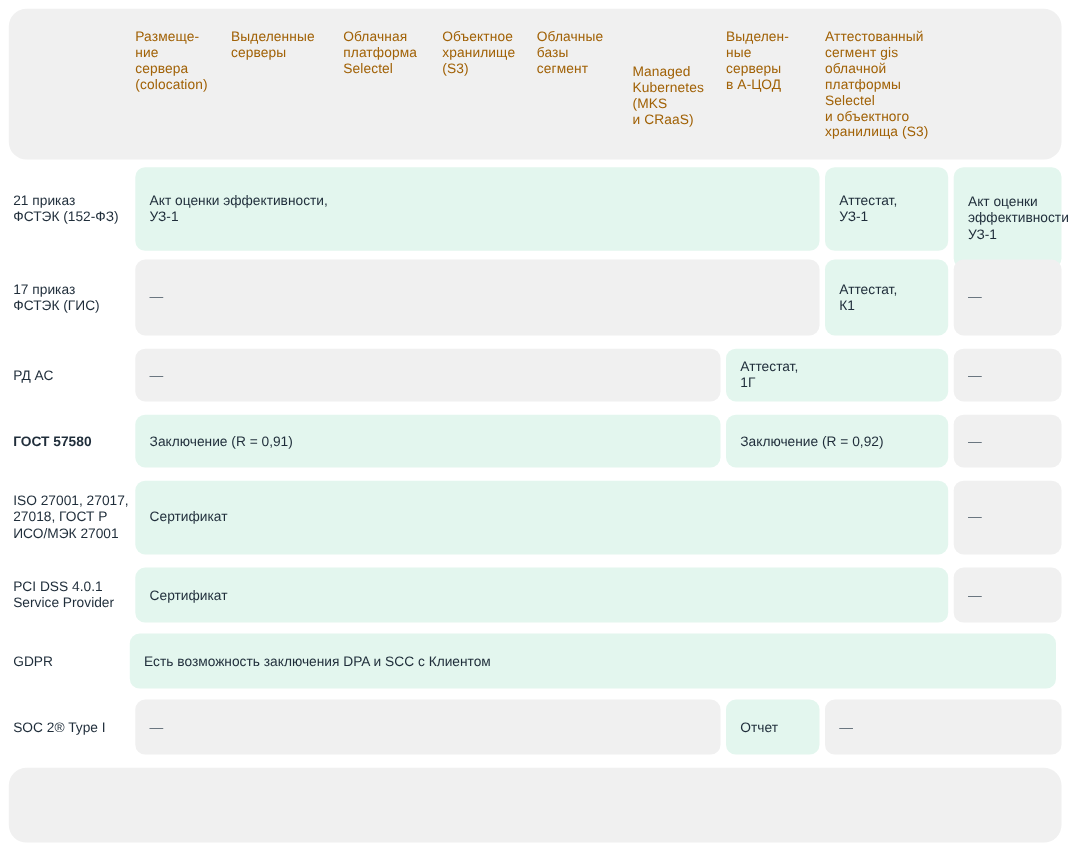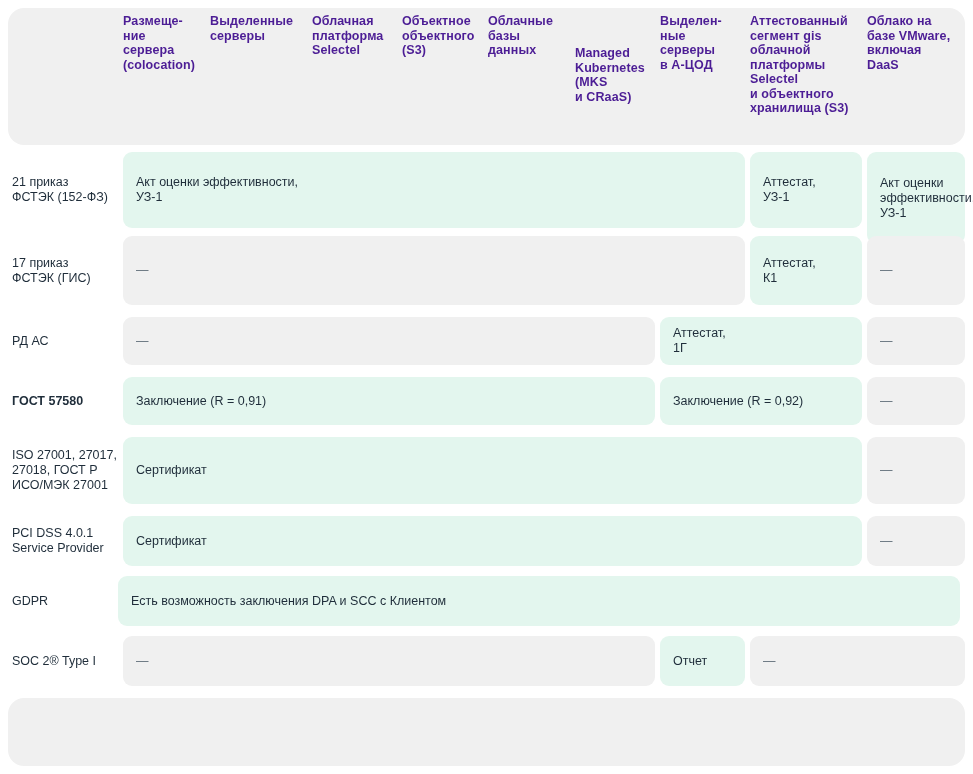--- a/index.html
+++ b/index.html
@@ -23,25 +23,25 @@
     background:#f0f0f0;
     border-radius:16px;
   }
   .header-cells{
     position:absolute;
     left:0;top:0;width:973px;height:145px;
     display:block;
   }
   .col-head{
     position:absolute;
-    top:14px;
+    top:26px;
     font-size:12.5px;
-    font-weight:bold;
+    font-weight:normal;
     line-height:14.5px;
-    color:#4c1d95;
+    color:#a16207;
     letter-spacing:.1px;
     white-space:pre-line;
   }
 
   
   .row{
     position:absolute;
     left:0;width:973px;
   }
   .row-label{
@@ -87,44 +87,40 @@
       <div class="col-head" style="left: 123px; width: 78px;">Размеще-
 ние
 сервера
 (colocation)</div>
       <div class="col-head" style="left: 210px; width: 93px;">Выделенные
 серверы</div>
       <div class="col-head" style="left: 312px; width: 81px;">Облачная
 платформа
 Selectel</div>
       <div class="col-head" style="left: 402px; width: 77px;">Объектное
-объектного
+хранилище
 (S3)</div>
       <div class="col-head" style="left: 488px; width: 78px;">Облачные
 базы
-данных</div>
+сегмент</div>
       <div class="col-head" style="left: 575px; width: 76px; margin-top: 32px;">Managed
 Kubernetes
 (MKS
 и CRaaS)</div>
       <div class="col-head" style="left: 660px; width: 81px;">Выделен-
 ные
 серверы
 в А-ЦОД</div>
       <div class="col-head" style="left: 750px; width: 108px;">Аттестованный
 сегмент gis
 облачной
 платформы
 Selectel
 и объектного
 хранилища (S3)</div>
-      <div class="col-head" style="left: 867px; width: 94px;">Облако на
-базе VMware,
-включая
-DaaS</div>
     </div>
 
   <div class="footer-band" style="top: 698px; height: 68px;"></div>
 
   <div id="body-rows">
       <div class="row" style="top: 152px; height: 76px;">
         <div class="row-label" style="width: 108px; top: 0px; height: 76px; display: flex; align-items: center;">21 приказ
 ФСТЭК (152-ФЗ)</div>
         <div class="cell green" style="left: 123px; width: 622px; top: 0px; height: 76px;">Акт оценки эффективности,
 УЗ-1</div>

